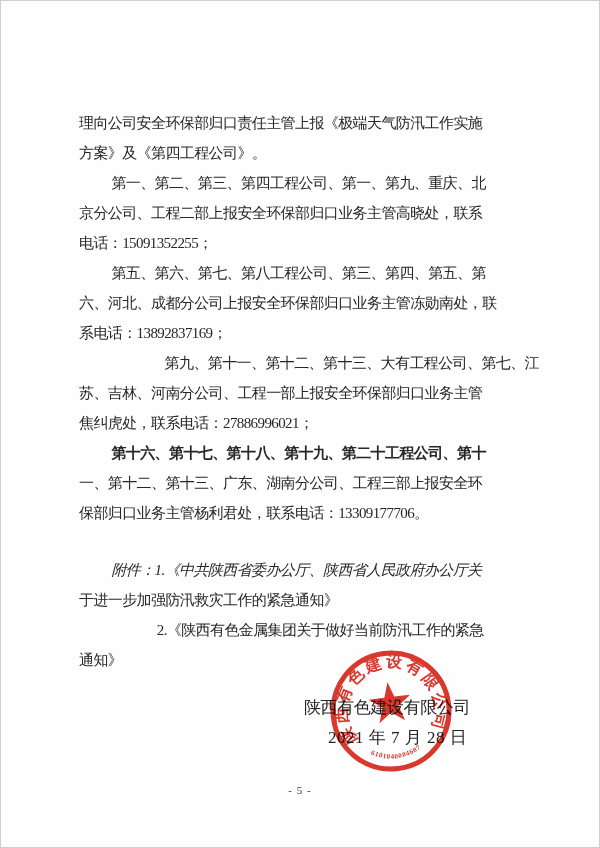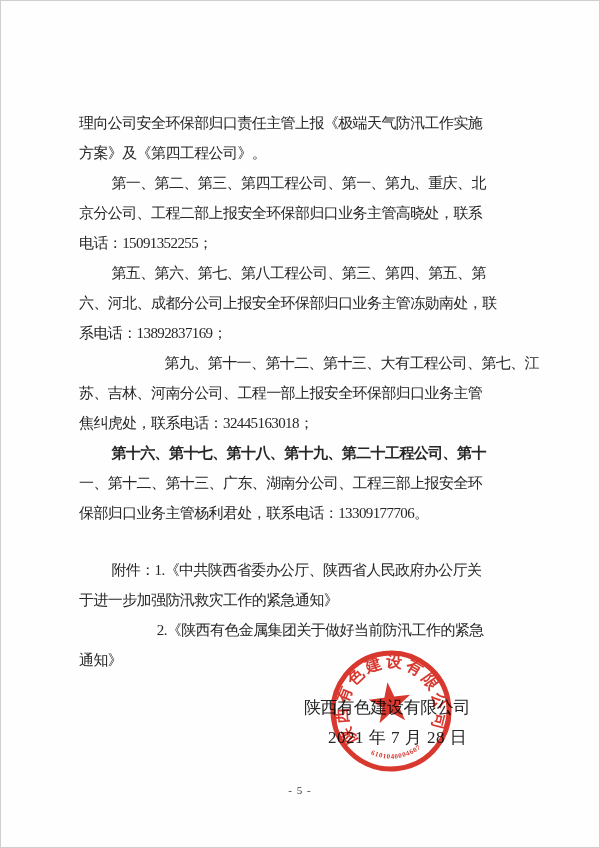--- a/index.html
+++ b/index.html
@@ -76,28 +76,28 @@
       <div class="doc-line">理向公司安全环保部归口责任主管上报《极端天气防汛工作实施</div>
       <div class="doc-line">方案》及《第四工程公司》。</div>
       <div class="doc-line" style="text-indent: 32.4px;">第一、第二、第三、第四工程公司、第一、第九、重庆、北</div>
       <div class="doc-line">京分公司、工程二部上报安全环保部归口业务主管高晓处，联系</div>
       <div class="doc-line">电话：15091352255；</div>
       <div class="doc-line" style="text-indent: 32.4px;">第五、第六、第七、第八工程公司、第三、第四、第五、第</div>
       <div class="doc-line">六、河北、成都分公司上报安全环保部归口业务主管冻勋南处，联</div>
       <div class="doc-line">系电话：13892837169；</div>
       <div class="doc-line" style="text-indent: 32.4px; text-align: right;">第九、第十一、第十二、第十三、大有工程公司、第七、江</div>
       <div class="doc-line">苏、吉林、河南分公司、工程一部上报安全环保部归口业务主管</div>
-      <div class="doc-line">焦纠虎处，联系电话：32445163018；</div>
+      <div class="doc-line">焦纠虎处，联系电话：27886996021；</div>
       <div class="doc-line" style="text-indent: 32.4px; font-weight: bold;">第十六、第十七、第十八、第十九、第二十工程公司、第十</div>
       <div class="doc-line">一、第十二、第十三、广东、湖南分公司、工程三部上报安全环</div>
       <div class="doc-line">保部归口业务主管杨利君处，联系电话：13309177706。</div>
     </div>
 
   <div class="attach-body">
-      <div class="doc-line" style="text-indent: 32.4px;">附件：1.《中共陕西省委办公厅、陕西省人民政府办公厅关</div>
+      <div class="doc-line" style="text-indent: 32.4px; font-style: italic;">附件：1.《中共陕西省委办公厅、陕西省人民政府办公厅关</div>
       <div class="doc-line">于进一步加强防汛救灾工作的紧急通知》</div>
       <div class="doc-line" style="text-indent: 77.76px;">2.《陕西有色金属集团关于做好当前防汛工作的紧急</div>
       <div class="doc-line">通知》</div>
     </div>
 
   <div class="sig-company">陕西有色建设有限公司</div>
   <div class="sig-date">2021 年 7 月 28 日</div>
 
   <svg class="seal" viewBox="-85 -85 170 170" xmlns="http://www.w3.org/2000/svg">
     <circle cx="0" cy="0" r="58" fill="none" stroke="#d6281e" stroke-width="5"></circle>

